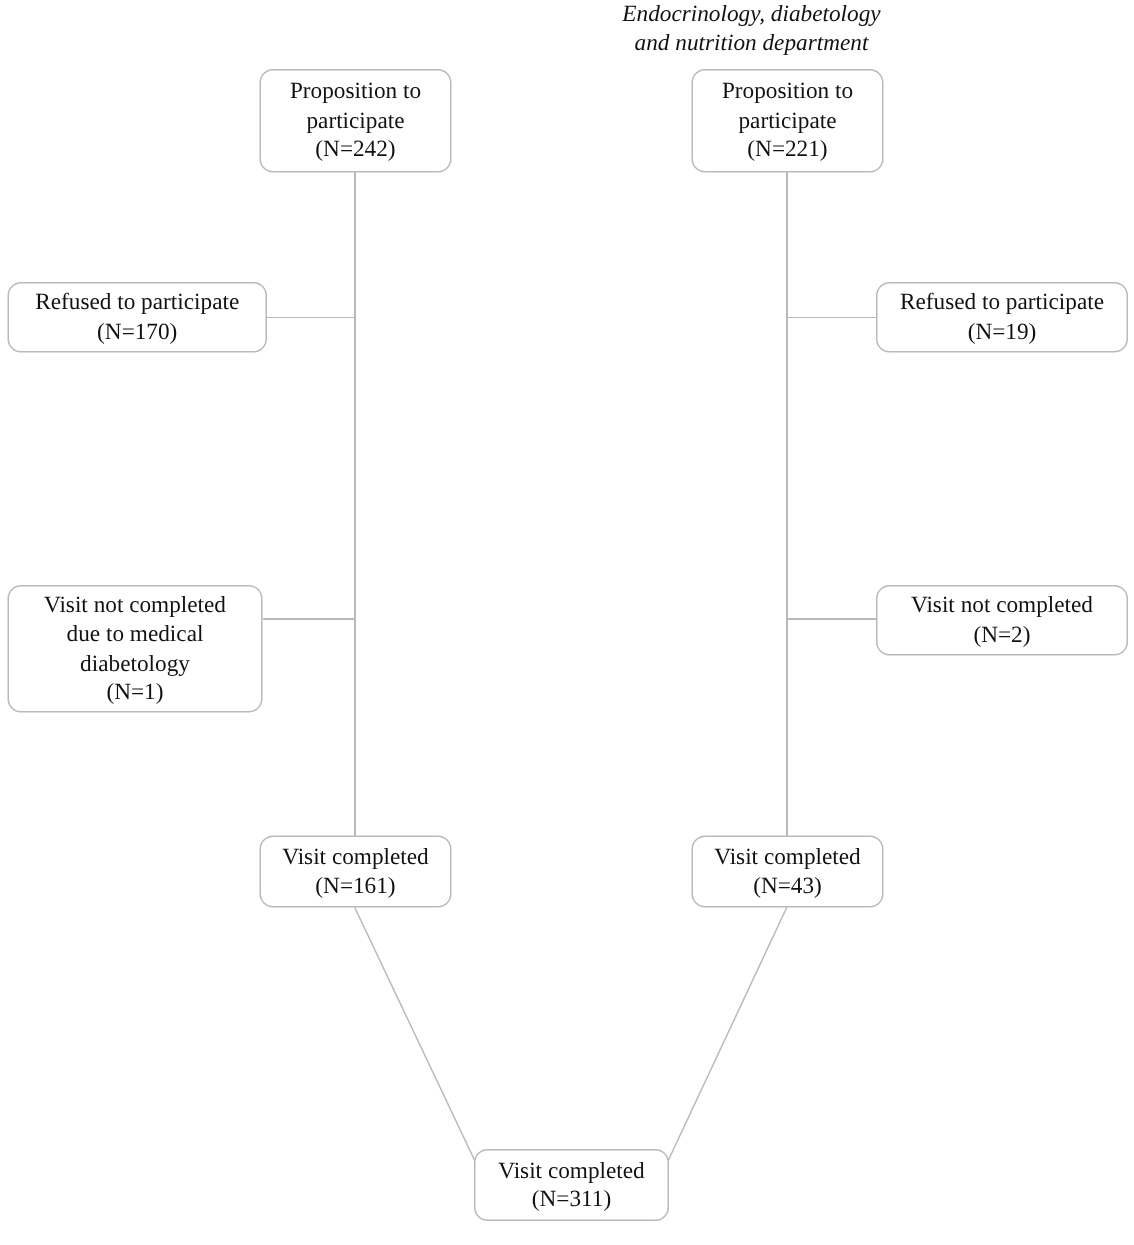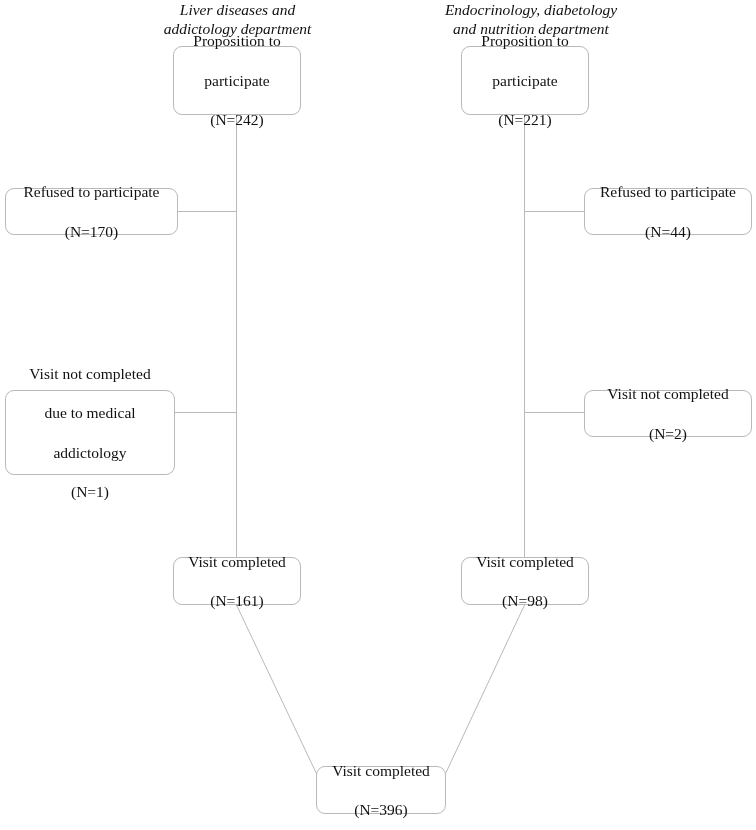--- a/index.html
+++ b/index.html
@@ -44,21 +44,20 @@
     background: #ffffff;
     display: flex;
     flex-direction: column;
     align-items: center;
     justify-content: center;
     text-align: center;
     font-size: 15.5px;
     line-height: 19.5px;
     color: #111111;
     padding: 20px 6px;
-    gap: 20px;
   }
   .node .line {
     display: block;
     white-space: nowrap;
   }
 </style>
 </head>
 <body>
 
 <div id="chart">
@@ -78,24 +77,22 @@
 
       <line x1="524.5" y1="412.5" x2="584" y2="412.5"></line>
     </g>
     <g stroke="#b9b9b9" stroke-width="1" fill="none">
 
       <line x1="236.5" y1="605" x2="319" y2="779"></line>
       <line x1="524.5" y1="605" x2="443" y2="779"></line>
     </g>
   </svg>
 
-  <div class="col-header" style="left:150px; top:0px; width:175px;">Liver diseases and
-addictology department</div>
 
-  <div class="col-header" style="left:436px; top:0px; width:190px;">Endocrinology, diabetology
+  <div class="col-header" style="left:406px; top:0px; width:190px;">Endocrinology, diabetology
 and nutrition department</div>
 
   <div class="node" style="left:173px; top:46px; width:128px; height:69px;">
     <span class="line">Proposition to</span>
     <span class="line">participate</span>
     <span class="line">(N=242)</span>
   </div>
 
   <div class="node" style="left:461px; top:46px; width:128px; height:69px;">
     <span class="line">Proposition to</span>
@@ -103,43 +100,43 @@
     <span class="line">(N=221)</span>
   </div>
 
   <div class="node" style="left:5px; top:188px; width:173px; height:47px;">
     <span class="line">Refused to participate</span>
     <span class="line">(N=170)</span>
   </div>
 
   <div class="node" style="left:584px; top:188px; width:168px; height:47px;">
     <span class="line">Refused to participate</span>
-    <span class="line">(N=44)</span>
+    <span class="line">(N=19)</span>
   </div>
 
   <div class="node" style="left:5px; top:390px; width:170px; height:85px;">
     <span class="line">Visit not completed</span>
     <span class="line">due to medical</span>
-    <span class="line">addictology</span>
+    <span class="line">diabetology</span>
     <span class="line">(N=1)</span>
   </div>
 
   <div class="node" style="left:584px; top:390px; width:168px; height:47px;">
     <span class="line">Visit not completed</span>
     <span class="line">(N=2)</span>
   </div>
 
   <div class="node" style="left:173px; top:557px; width:128px; height:48px;">
     <span class="line">Visit completed</span>
     <span class="line">(N=161)</span>
   </div>
 
   <div class="node" style="left:461px; top:557px; width:128px; height:48px;">
     <span class="line">Visit completed</span>
-    <span class="line">(N=98)</span>
+    <span class="line">(N=43)</span>
   </div>
 
   <div class="node" style="left:316px; top:766px; width:130px; height:48px;">
     <span class="line">Visit completed</span>
-    <span class="line">(N=396)</span>
+    <span class="line">(N=311)</span>
   </div>
 
 </div>
 
 </body></html>

